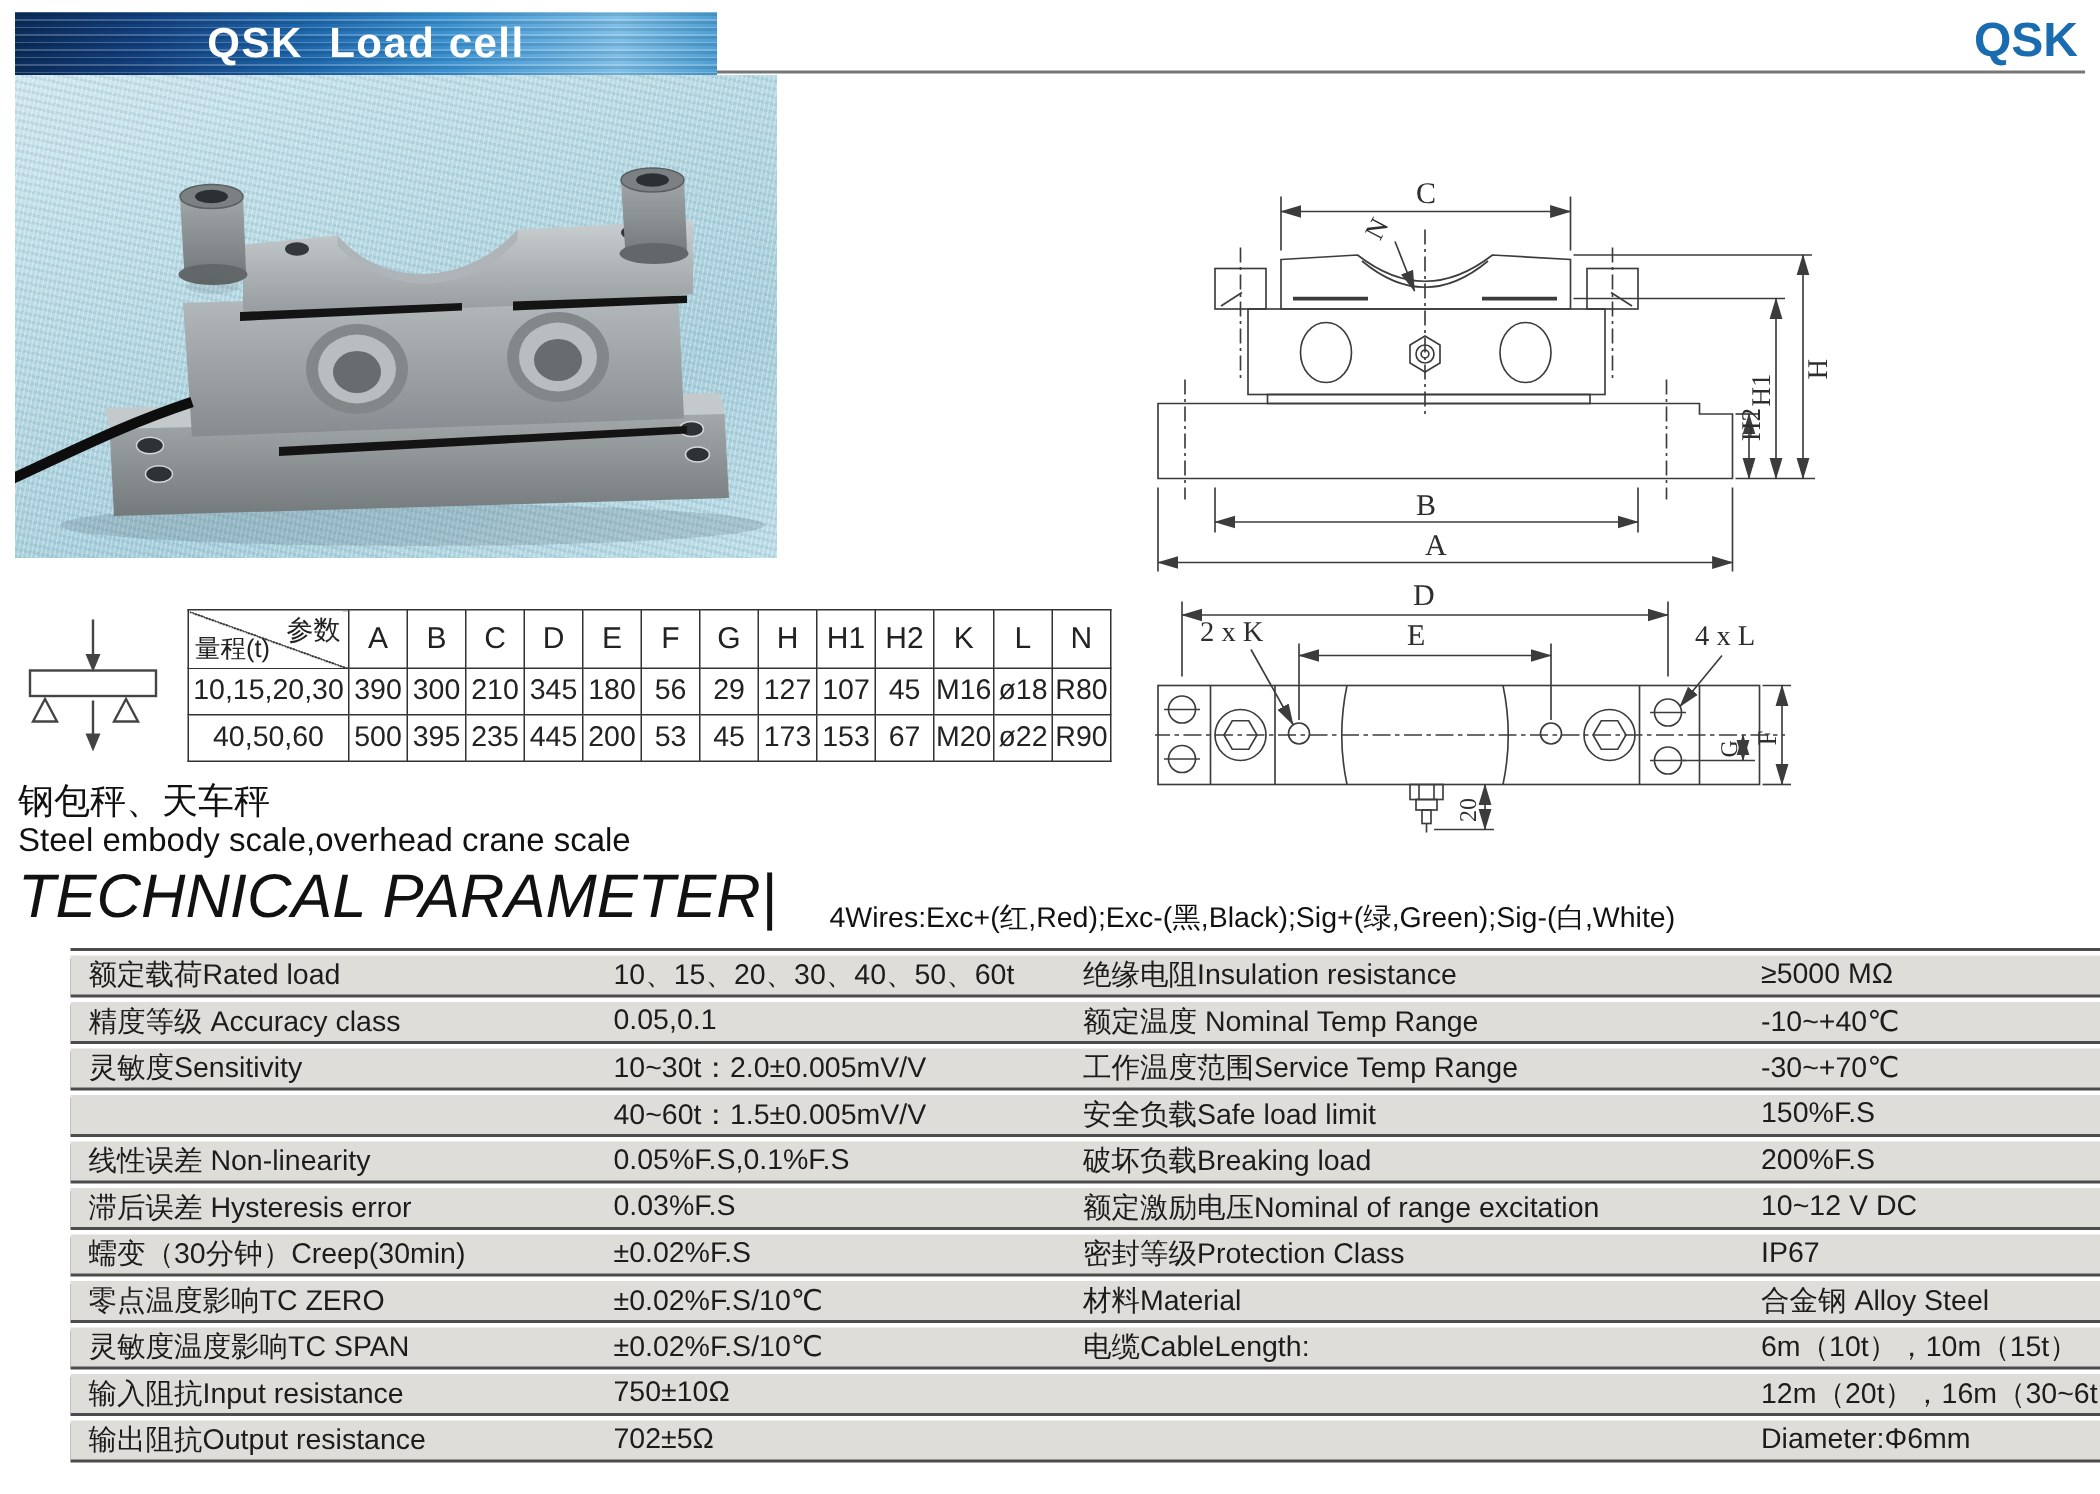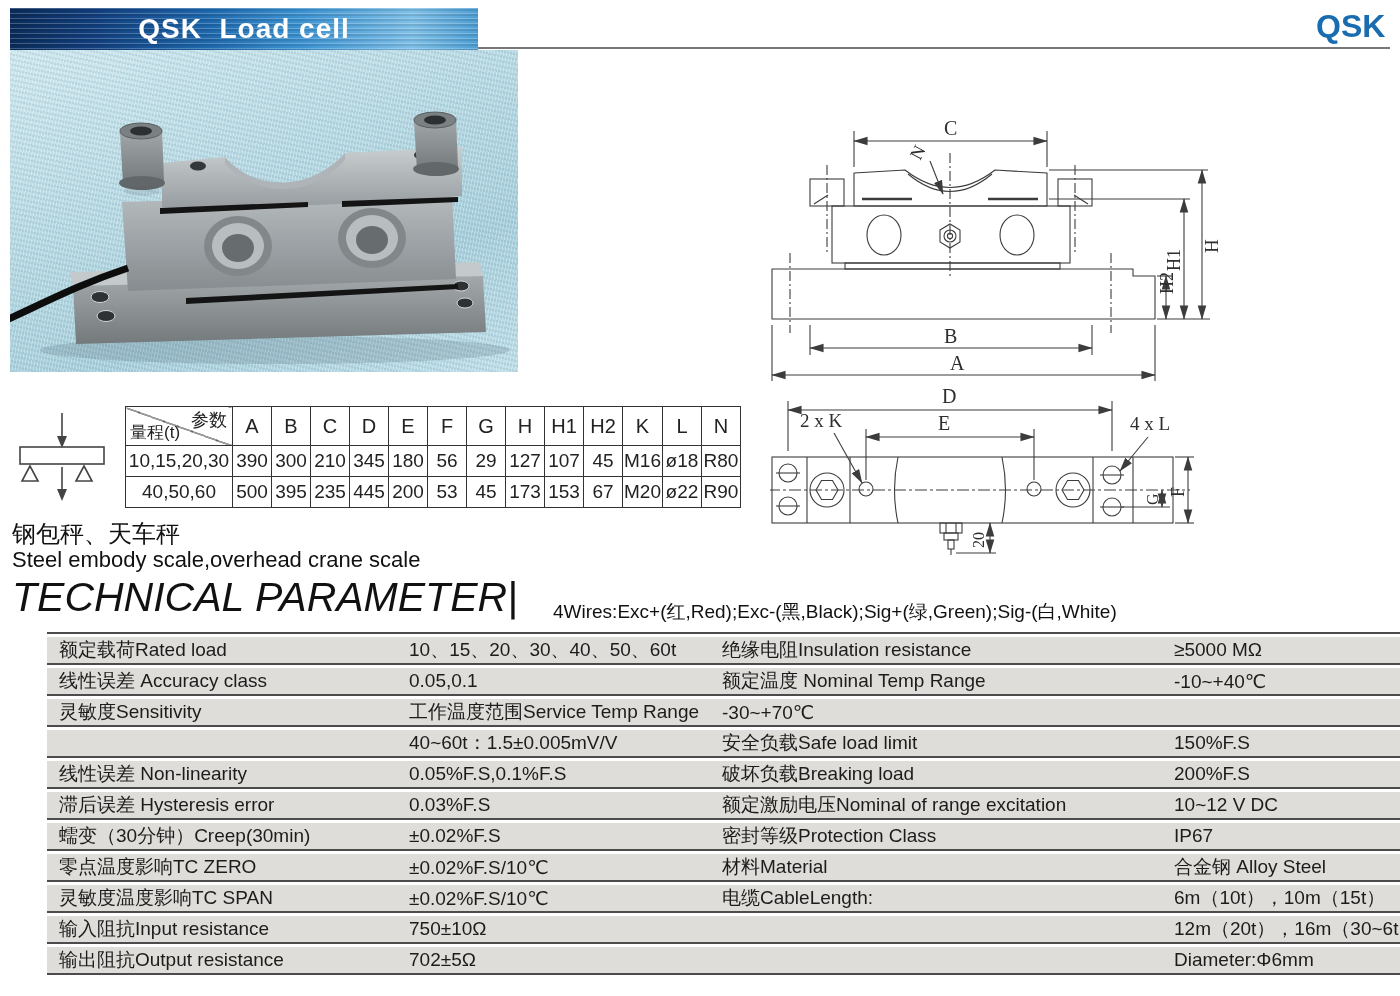--- a/index.html
+++ b/index.html
@@ -356,27 +356,28 @@
 <div class="wiring-note">4Wires:Exc+(红,Red);Exc-(黑,Black);Sig+(绿,Green);Sig-(白,White)</div>
 
 <div class="ptable">
   <div class="prow">
     <span class="pl">额定载荷Rated load</span>
     <span class="pv">10、15、20、30、40、50、60t</span>
     <span class="pl2">绝缘电阻Insulation resistance</span>
     <span class="pv2">≥5000 MΩ</span>
   </div>
   <div class="prow">
-    <span class="pl">线性误差 Accuracy class</span>
+    <span class="pl">精度等级 Accuracy class</span>
     <span class="pv">0.05,0.1</span>
     <span class="pl2">额定温度 Nominal Temp Range</span>
     <span class="pv2">-10~+40℃</span>
   </div>
   <div class="prow">
     <span class="pl">灵敏度Sensitivity</span>
+    <span class="pv">10~30t：2.0±0.005mV/V</span>
     <span class="pl2">工作温度范围Service Temp Range</span>
     <span class="pv2">-30~+70℃</span>
   </div>
   <div class="prow">
     <span class="pl"></span>
     <span class="pv">40~60t：1.5±0.005mV/V</span>
     <span class="pl2">安全负载Safe load limit</span>
     <span class="pv2">150%F.S</span>
   </div>
   <div class="prow">

